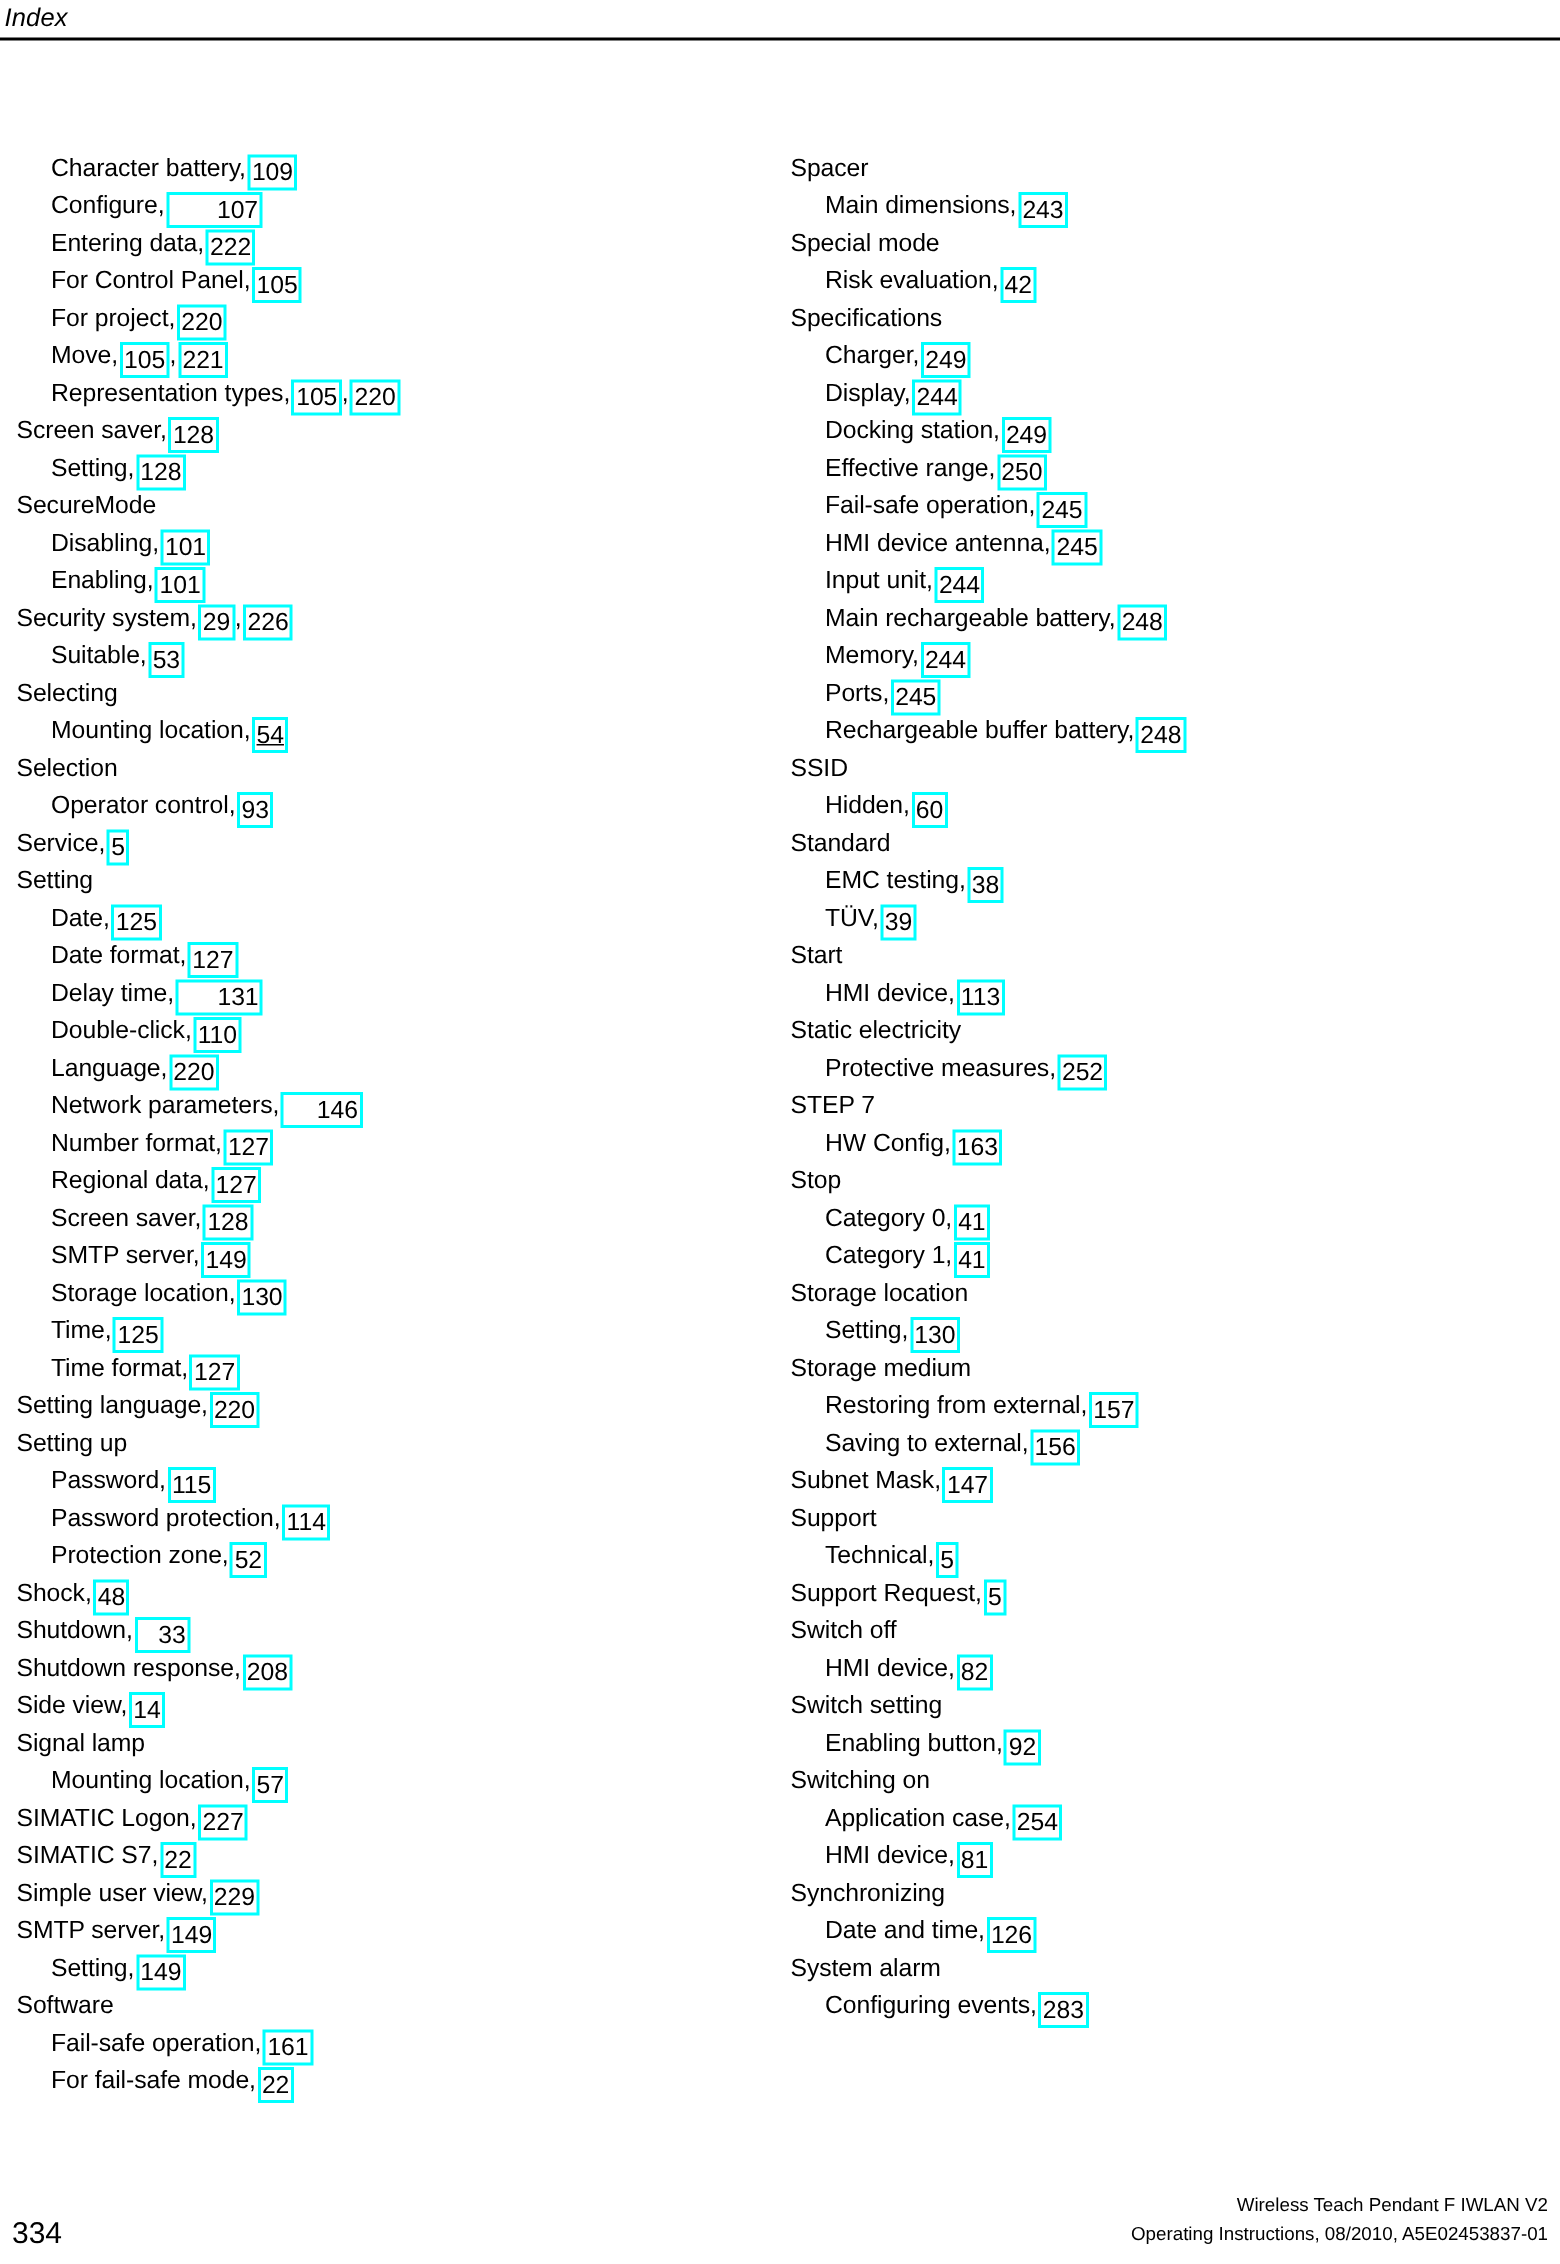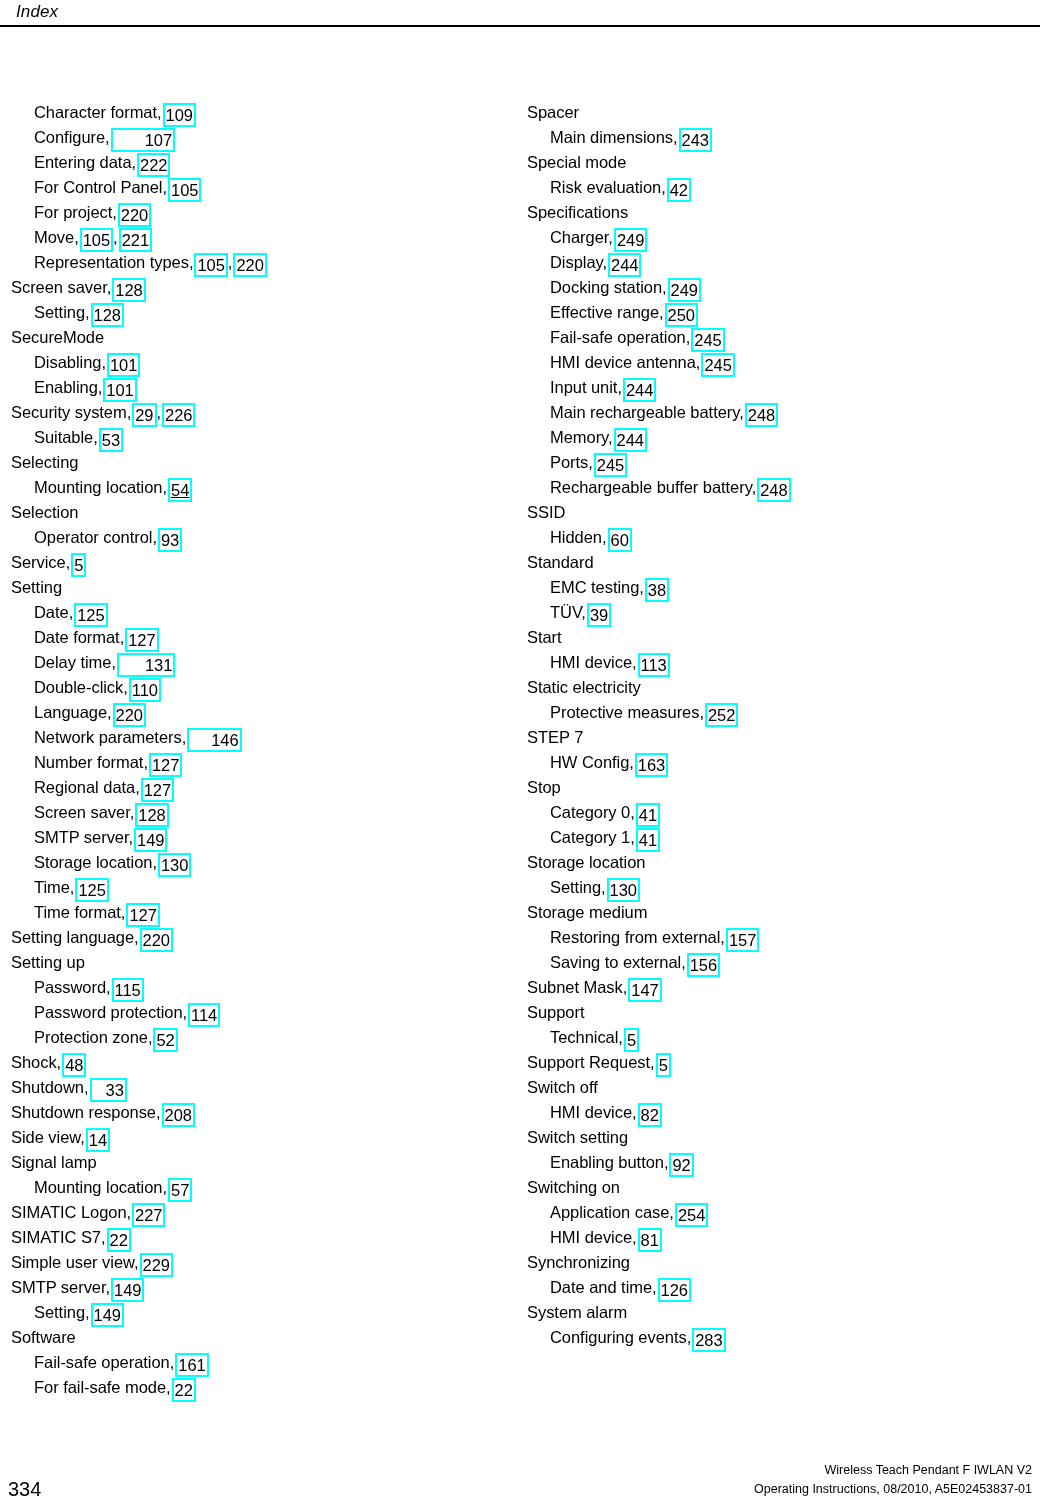--- a/index.html
+++ b/index.html
@@ -19,21 +19,21 @@
   
   .page-header {
     position: absolute;
     left: 0;
     top: 0;
     width: 1040px;
     height: 30px;
   }
   .page-header .title {
     position: absolute;
-    left: 16px;
+    left: 3px;
     top: 2px;
     font-style: italic;
     font-size: 17px;
     line-height: 20px;
     letter-spacing: 0.1px;
   }
   .header-rule {
     position: absolute;
     left: 0;
     top: 25px;
@@ -105,21 +105,21 @@
 </head>
 <body>
 
 <div class="page-header">
   <div class="title">Index</div>
   <div class="header-rule"></div>
 </div>
 
 <div class="columns">
   <div class="col col-left" id="col-left">
-      <div class="entry sub"><span class="label">Character format,</span><span class="pref" style="border-color: rgb(0, 255, 255);">109</span></div>
+      <div class="entry sub"><span class="label">Character battery,</span><span class="pref" style="border-color: rgb(0, 255, 255);">109</span></div>
       <div class="entry sub"><span class="label">Configure,</span><span class="pref" style="border-color: rgb(0, 255, 255); padding-left: 32px;">107</span></div>
       <div class="entry sub"><span class="label">Entering data,</span><span class="pref" style="border-color: rgb(0, 255, 255);">222</span></div>
       <div class="entry sub"><span class="label">For Control Panel,</span><span class="pref" style="border-color: rgb(0, 255, 255);">105</span></div>
       <div class="entry sub"><span class="label">For project,</span><span class="pref" style="border-color: rgb(0, 255, 255);">220</span></div>
       <div class="entry sub"><span class="label">Move,</span><span class="pref" style="border-color: rgb(0, 255, 255);">105</span><span>,</span><span class="pref" style="border-color: rgb(0, 255, 255);">221</span></div>
       <div class="entry sub"><span class="label">Representation types,</span><span class="pref" style="border-color: rgb(0, 255, 255);">105</span><span>,</span><span class="pref" style="border-color: rgb(0, 255, 255);">220</span></div>
       <div class="entry"><span class="label">Screen saver,</span><span class="pref" style="border-color: rgb(0, 255, 255);">128</span></div>
       <div class="entry sub"><span class="label">Setting,</span><span class="pref" style="border-color: rgb(0, 255, 255);">128</span></div>
       <div class="entry"><span class="label">SecureMode</span></div>
       <div class="entry sub"><span class="label">Disabling,</span><span class="pref" style="border-color: rgb(0, 255, 255);">101</span></div>

